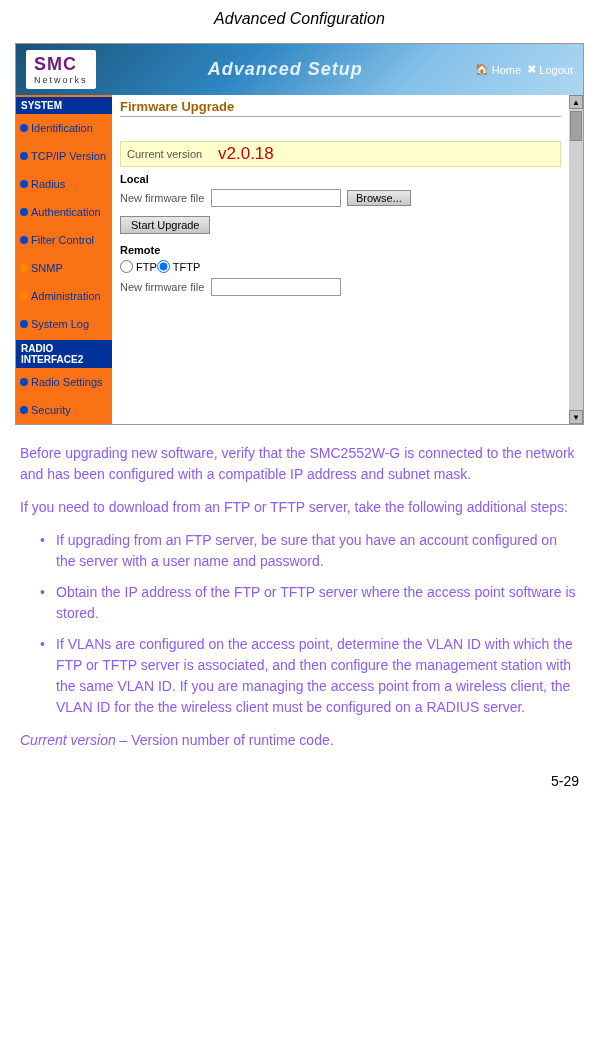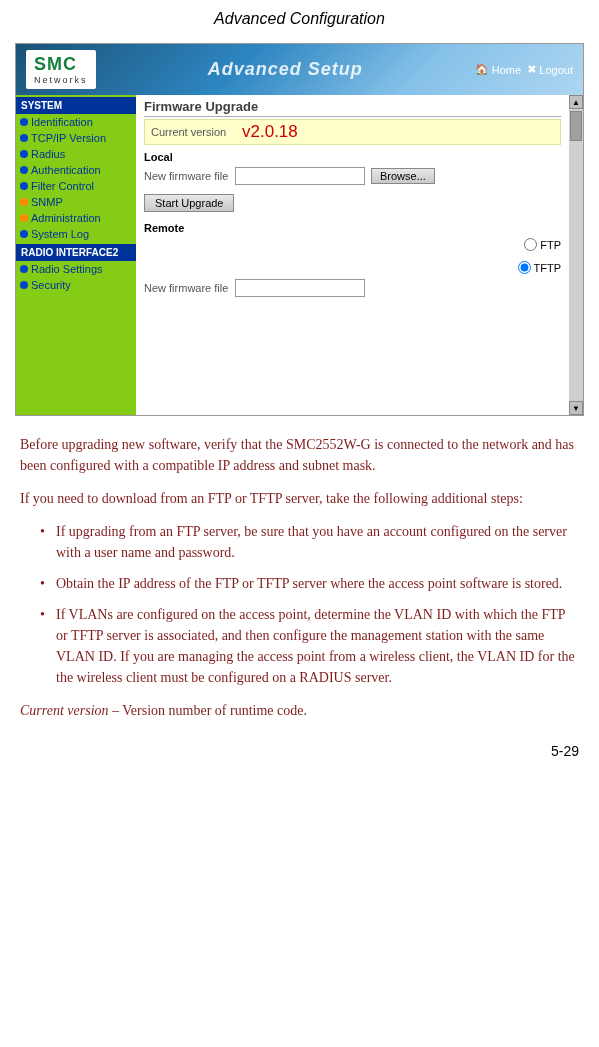--- a/index.html
+++ b/index.html
@@ -35,21 +35,21 @@
       min-height: 50px;
     }
     .smc-logo-area {
       background: #fff;
       padding: 4px 8px;
       border-radius: 2px;
     }
     .smc-logo-text {
       font-size: 18px;
       font-weight: 900;
-      color: #15803d;
+      color: #701a75;
       letter-spacing: 1px;
     }
     .smc-logo-sub {
       font-size: 9px;
       color: #333;
       letter-spacing: 2px;
     }
     .smc-title {
       font-size: 18px;
       font-weight: bold;
@@ -74,37 +74,37 @@
 
     
     .smc-body {
       display: flex;
       background: #fff;
       min-height: 320px;
     }
 
     
     .sidebar {
-      width: 120px;
-      background: #84cc16;
+      width: 96px;
+      background: #f97316;
       flex-shrink: 0;
       font-size: 11px;
     }
     .sidebar-section {
       background: #003399;
       color: #fff;
       font-weight: bold;
       font-size: 10px;
       padding: 3px 5px;
       margin-top: 2px;
     }
     .sidebar-item {
       display: flex;
       align-items: center;
-      padding: 2px 4px;
+      padding: 8px 4px;
       color: #003399;
       cursor: pointer;
       font-size: 11px;
       gap: 3px;
     }
     .sidebar-bullet {
       width: 8px;
       height: 8px;
       border-radius: 50%;
       flex-shrink: 0;
@@ -115,24 +115,24 @@
     
     .main-content {
       flex: 1;
       padding: 4px 8px;
       background: #fff;
       overflow: hidden;
     }
     .section-title {
       font-size: 13px;
       font-weight: bold;
-      color: #404040;
+      color: #a16207;
       border-bottom: 1px solid #aaa;
       padding-bottom: 2px;
-      margin-bottom: 2px;
+      margin-bottom: 24px;
     }
     .form-row {
       display: flex;
       align-items: center;
       margin-bottom: 5px;
       font-size: 11px;
       gap: 6px;
     }
     .form-label {
       color: #555;
@@ -165,23 +165,21 @@
       background: linear-gradient(to bottom, #e8e8e8, #c8c8c8);
       border: 1px solid #888;
       padding: 2px 10px;
       font-size: 11px;
       cursor: pointer;
       margin: 4px 0;
     }
     .radio-group {
       display: flex;
       align-items: flex-end;
-      gap: 10px;
-      font-size: 11px;
-      flex-direction: column;
+      font-size: 11px;
     }
     .radio-item {
       display: flex;
       align-items: center;
       gap: 3px;
     }
     .yellow-bg {
       background: #ffffcc;
       padding: 2px 6px;
       border: 1px solid #e0e0a0;
@@ -212,22 +210,21 @@
       background: #a0a0a0;
       margin-top: 2px;
       border: 1px solid #888;
     }
 
     
     .text-content {
       padding: 0 20px;
       font-size: 14px;
       line-height: 1.5;
-      color: #7f1d1d;
-      font-family: Liberation Serif, serif;
+      color: #8b5cf6;
     }
     .text-para {
       margin-bottom: 12px;
     }
     .bullet-list {
       margin: 0 0 12px 20px;
       list-style: none;
     }
     .bullet-list li {
       position: relative;

